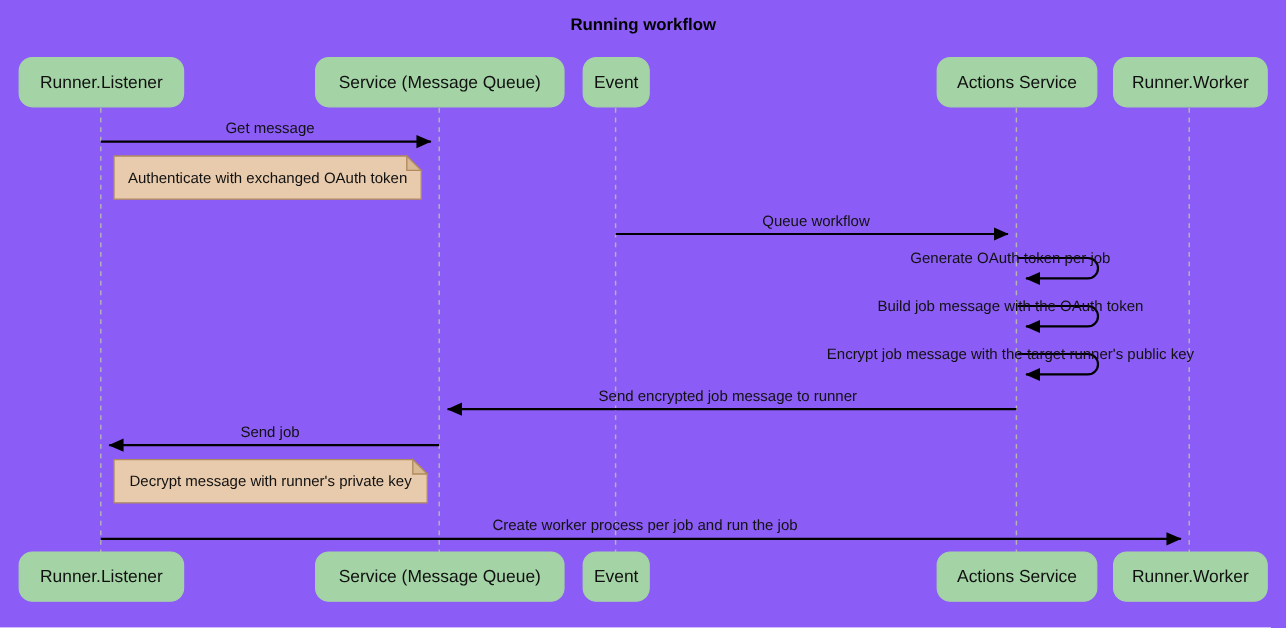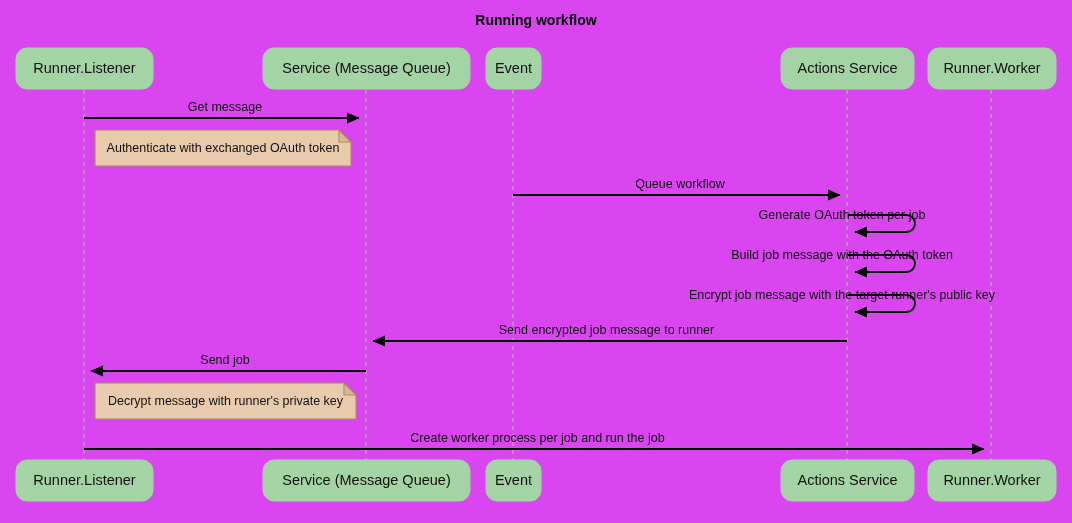--- a/index.html
+++ b/index.html
@@ -9,21 +9,21 @@
     background: #ffffff;
   }
   body {
     font-family: "Liberation Sans", sans-serif;
     color: #1a1a1a;
   }
   #diagram-root {
     position: relative;
     width: 1072px;
     height: 523px;
-    background: #d946ef;
+    background: #8b5cf6;
     overflow: hidden;
   }
   #diagram-svg {
     position: absolute;
     left: 0;
     top: 0;
     width: 1072px;
     height: 523px;
   }
   .title-text {

